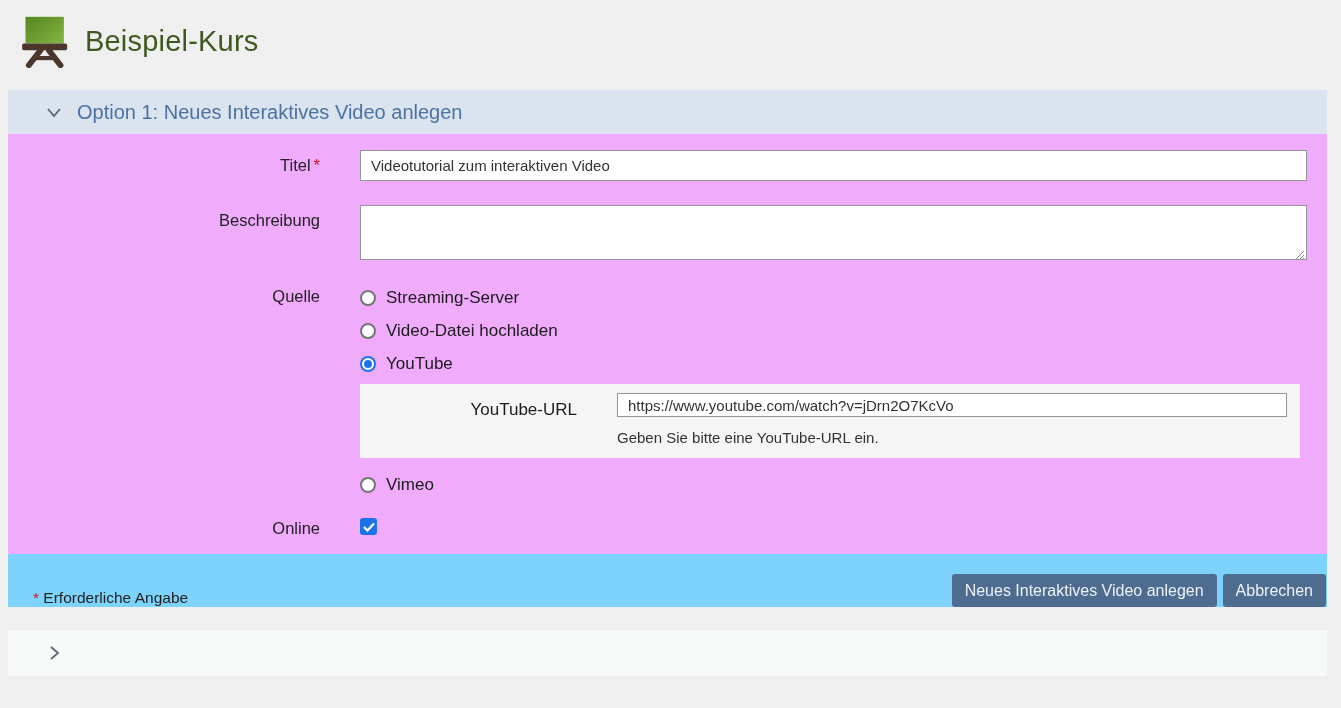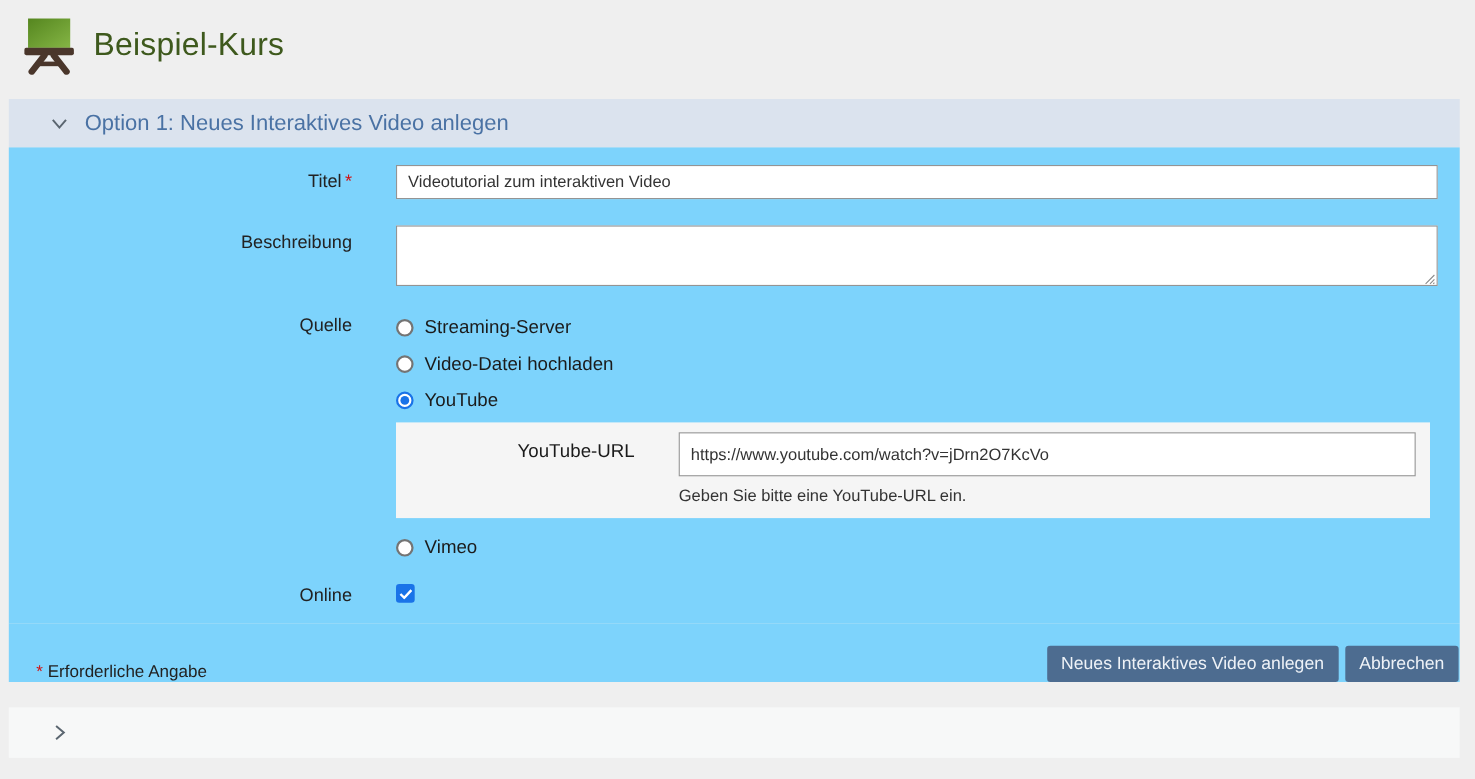--- a/index.html
+++ b/index.html
@@ -29,21 +29,21 @@
     display:flex; align-items:center; gap:13px;
     padding-left:36px;
     font-size:20px;
     color:#4a72a4;
     cursor:pointer;
   }
   .collapsible-header.open { background:#dbe3ee; }
   .collapsible-header.closed { background:#f7f8f8; }
   .chev { flex:0 0 auto; display:flex; }
   
-  .form-body { background:#7dd3fc; padding:16px 0 16px 0; }
+  .form-body { background:#f0abfc; padding:16px 0 16px 0; }
   .form-row { display:flex; align-items:flex-start; }
   .form-label {
     flex:0 0 352px;
     padding:6px 40px 0 0;
     text-align:right;
     font-size:16.5px;
     color:#222;
   }
   .req { color:#d40e0e; margin-left:3px; }
   .text-input {
@@ -95,21 +95,21 @@
     margin:4px 0 10px 0;
     padding:9px 0 12px 0;
   }
   .url-row { display:flex; align-items:flex-start; }
   .url-label {
     flex:0 0 257px;
     padding:7px 40px 0 0;
     text-align:right;
     font-size:17px; color:#1b1b1b;
   }
-  .url-input { width:670px; height:40px; }
+  .url-input { width:670px; height:24px; }
   .url-hint {
     margin:9px 0 0 257px;
     font-size:15px; color:#333;
   }
   
   .online-row { margin-top:12px; }
   .checkbox {
     margin-top:5px;
     width:17px; height:17px; border-radius:3px;
     background:#1a73e8;

